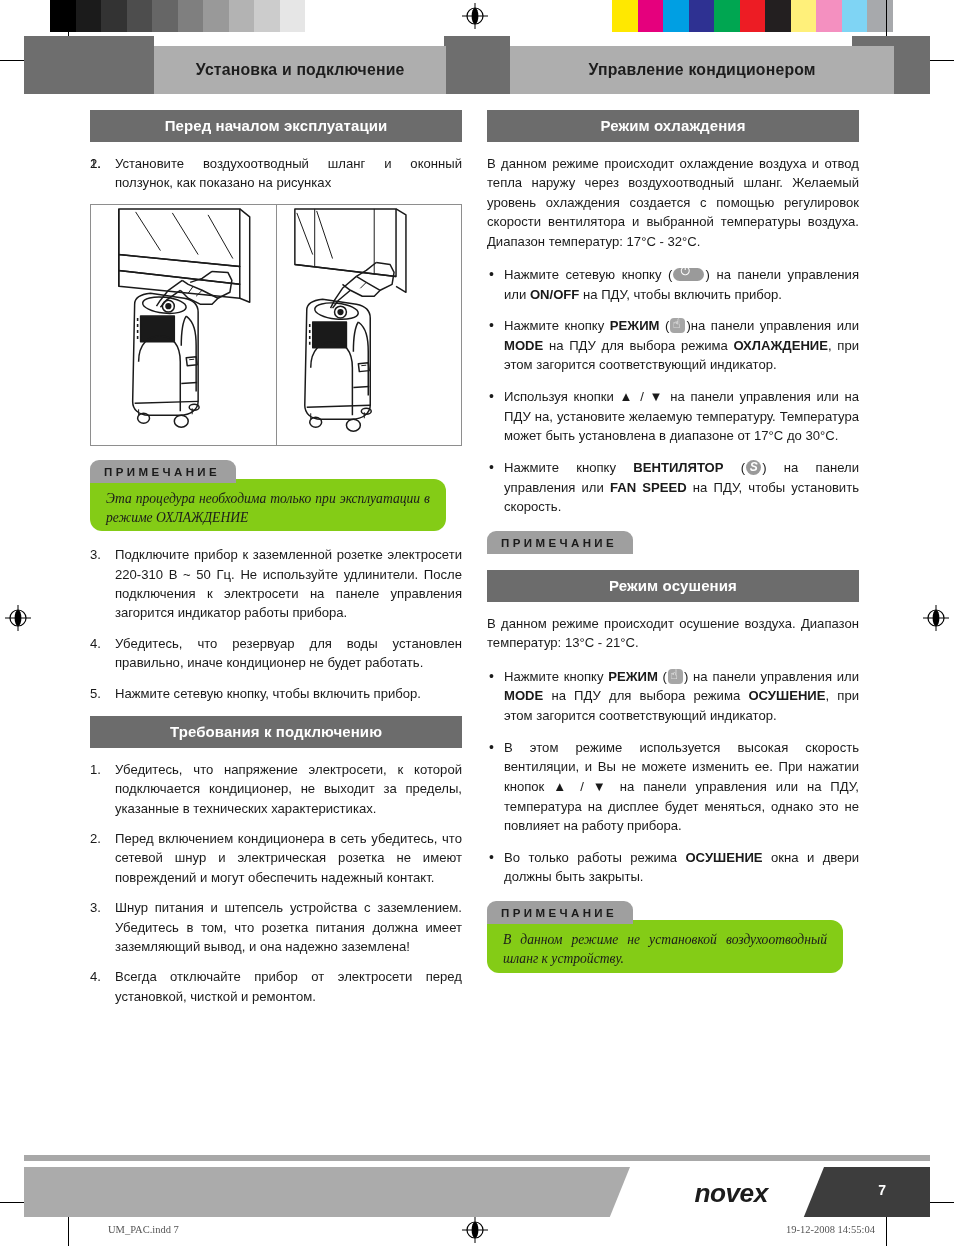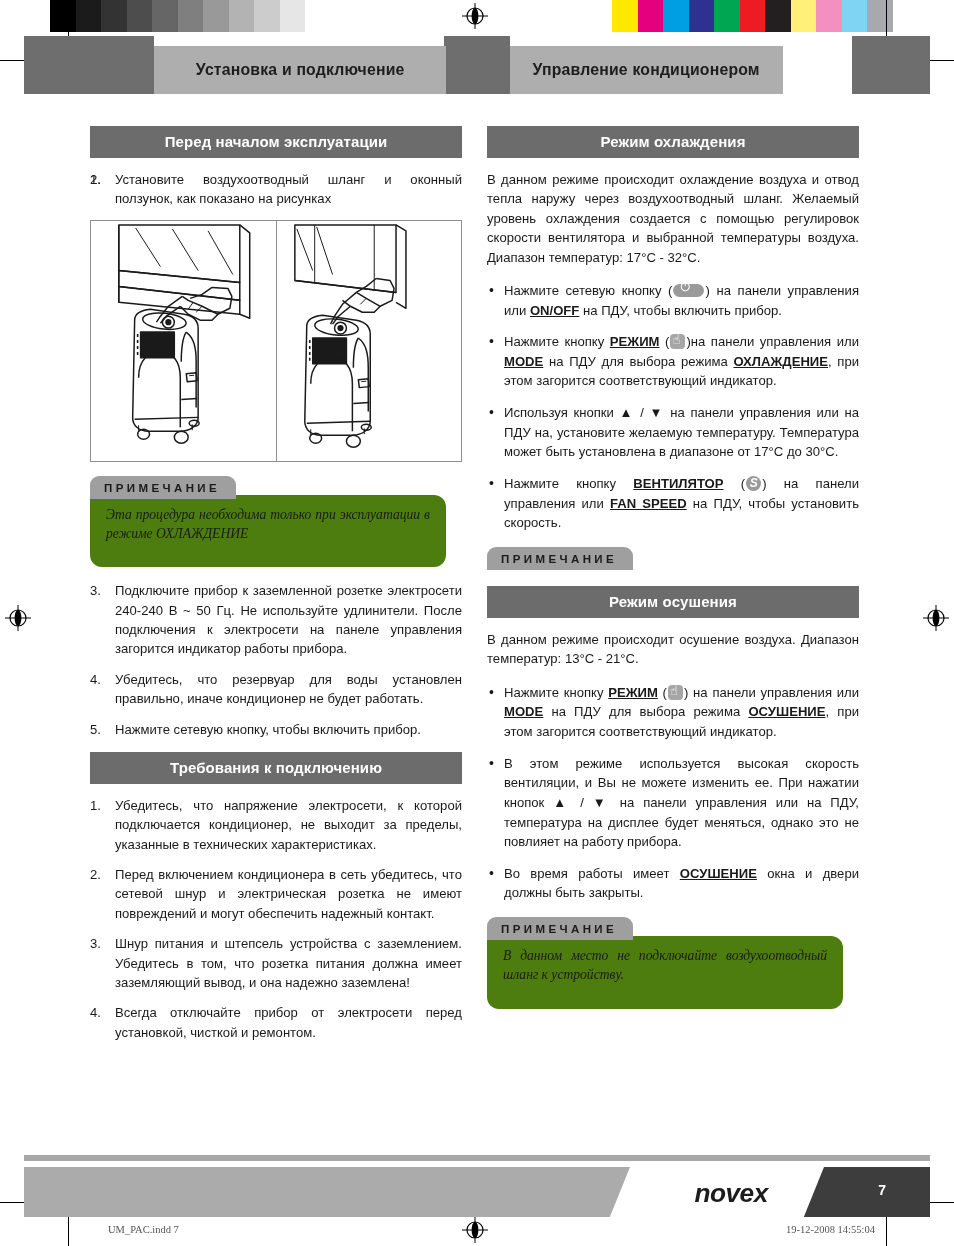--- a/index.html
+++ b/index.html
@@ -20,21 +20,21 @@
   .hdr-outer{position:absolute;left:24px;top:36px;width:906px;height:58px;}
   .hdr-dark{position:absolute;top:0;height:58px;background:#6e6e6e;}
   .hdr-band{position:absolute;top:10px;height:48px;background:#aeaeae;
             display:flex;align-items:center;justify-content:center;}
   .hdr-band .t{
     font-size:17px;font-weight:bold;color:#1d1d1d;letter-spacing:.2px;
     transform:scaleX(.93);transform-origin:center;white-space:nowrap;
   }
 
   
-  .col{position:absolute;top:126px;width:372px;}
+  .col{position:absolute;top:110px;width:372px;}
   .col-left{left:90px;}
   .col-right{left:487px;}
 
   .secbar{
     background:#6c6c6c;color:#fff;text-align:center;
     font-size:15px;font-weight:bold;padding:7px 0 8px;margin:0 0 12px 0;
     letter-spacing:.1px;
   }
 
   p.body{
@@ -48,33 +48,33 @@
     position:relative;padding-left:25px;margin-bottom:11px;
     font-size:13.1px;line-height:1.48;text-align:justify;
   }
   ol.numlist li .mk{position:absolute;left:0;top:0;}
   ul.bullist li{
     position:relative;padding-left:17px;margin-bottom:12px;
     font-size:13.1px;line-height:1.5;text-align:justify;
   }
   ul.bullist li .bt{position:absolute;left:2px;top:-1px;font-size:14px;}
   li:last-child{margin-bottom:0;}
-  b{font-weight:bold;text-decoration:underline;}
+  b{font-weight:bold;}
 
   
   .note{position:relative;margin:14px 16px 16px 0;}
   .note-tab{
     display:inline-block;background:#9f9f9f;color:#1b1b1b;
     font-size:11.5px;font-weight:bold;letter-spacing:3.4px;
     padding:6px 16px 5px 14px;border-radius:9px 9px 0 0;
     position:relative;z-index:2;
   }
   .note-body{
-    background:#4d7c0f;border-radius:0 12px 12px 12px;
-    margin-top:-4px;padding:10px 16px 24px 16px;
+    background:#84cc16;border-radius:0 12px 12px 12px;
+    margin-top:-4px;padding:10px 16px 4px 16px;
     font-family:"Liberation Serif","DejaVu Serif",serif;
     font-style:italic;font-size:13.6px;line-height:1.42;color:#1b1b1b;
     text-align:justify;
   }
 
   
   .figure{
     border:1px solid #8e8e8e;background:#fff;height:240px;
     margin:4px 0 14px 0;position:relative;display:flex;
   }
@@ -206,21 +206,21 @@
 <div class="vline" style="left:68px;top:1210px;height:36px;"></div>
 <div class="vline" style="left:886px;top:1210px;height:36px;"></div>
 
 <div class="hdr-outer">
   <div class="hdr-dark" style="left:0;width:130px;"></div>
   <div class="hdr-dark" style="left:420px;width:66px;"></div>
   <div class="hdr-dark" style="left:828px;width:78px;"></div>
   <div class="hdr-band" style="left:130px;width:292px;">
     <span class="t">Установка и подключение</span>
   </div>
-  <div class="hdr-band" style="left:486px;width:273px;">
+  <div class="hdr-band" style="left:486px;width:384px;">
     <span class="t">Управление кондиционером</span>
   </div>
 </div>
 
 <div class="col col-left">
 
   <div class="secbar">Перед началом эксплуатации</div>
 
   <ol class="numlist">
     <li>
@@ -330,21 +330,21 @@
   </div>
 
   <div class="note">
     <div class="note-tab">ПРИМЕЧАНИЕ</div>
     <div class="note-body">Эта процедура необходима только при эксплуатации в режиме ОХЛАЖДЕНИЕ</div>
   </div>
 
   <ol class="numlist" style="margin-top:-2px;">
     <li>
       <span class="mk">3.</span>
-      <span>Подключите прибор к заземленной розетке электросети 240-240 В ~ 50 Гц. Не используйте удлинители. После подключения к электросети на панеле управления загорится индикатор работы прибора.</span>
+      <span>Подключите прибор к заземленной розетке электросети 220-310 В ~ 50 Гц. Не используйте удлинители. После подключения к электросети на панеле управления загорится индикатор работы прибора.</span>
     </li>
     <li>
       <span class="mk">4.</span>
       <span>Убедитесь, что резервуар для воды установлен правильно, иначе кондиционер не будет работать.</span>
     </li>
     <li>
       <span class="mk">5.</span>
       <span>Нажмите сетевую кнопку, чтобы включить прибор.</span>
     </li>
   </ol>
@@ -408,27 +408,27 @@
     <li>
       <span class="bt">•</span>
       <span>Нажмите кнопку </span><b>РЕЖИМ</b> (<span class="ic-mode"></span><span>) на панели управления или </span><b>MODE</b><span> на ПДУ для выбора режима </span><b>ОСУШЕНИЕ</b><span>, при этом загорится соответствующий индикатор.</span>
     </li>
     <li>
       <span class="bt">•</span>
       <span>В этом режиме используется высокая скорость вентиляции, и Вы не можете изменить ее. При нажатии кнопок ▲ / ▼ на панели управления или на ПДУ, температура на дисплее будет меняться, однако это не повлияет на работу прибора.</span>
     </li>
     <li>
       <span class="bt">•</span>
-      <span>Во время работы имеет </span><b>ОСУШЕНИЕ</b><span> окна и двери должны быть закрыты.</span>
+      <span>Во только работы режима </span><b>ОСУШЕНИЕ</b><span> окна и двери должны быть закрыты.</span>
     </li>
   </ul>
 
   <div class="note">
     <div class="note-tab">ПРИМЕЧАНИЕ</div>
-    <div class="note-body">В данном место не подключайте воздухоотводный шланг к устройству.</div>
+    <div class="note-body">В данном режиме не установкой воздухоотводный шланг к устройству.</div>
   </div>
 </div>
 
 <div class="foot-rule"></div>
 <div class="foot-band">
   <div class="foot-grey"></div>
   <div class="foot-cut"></div>
   <div class="foot-dark">
     <div class="foot-dark-cut"></div>
   </div>

